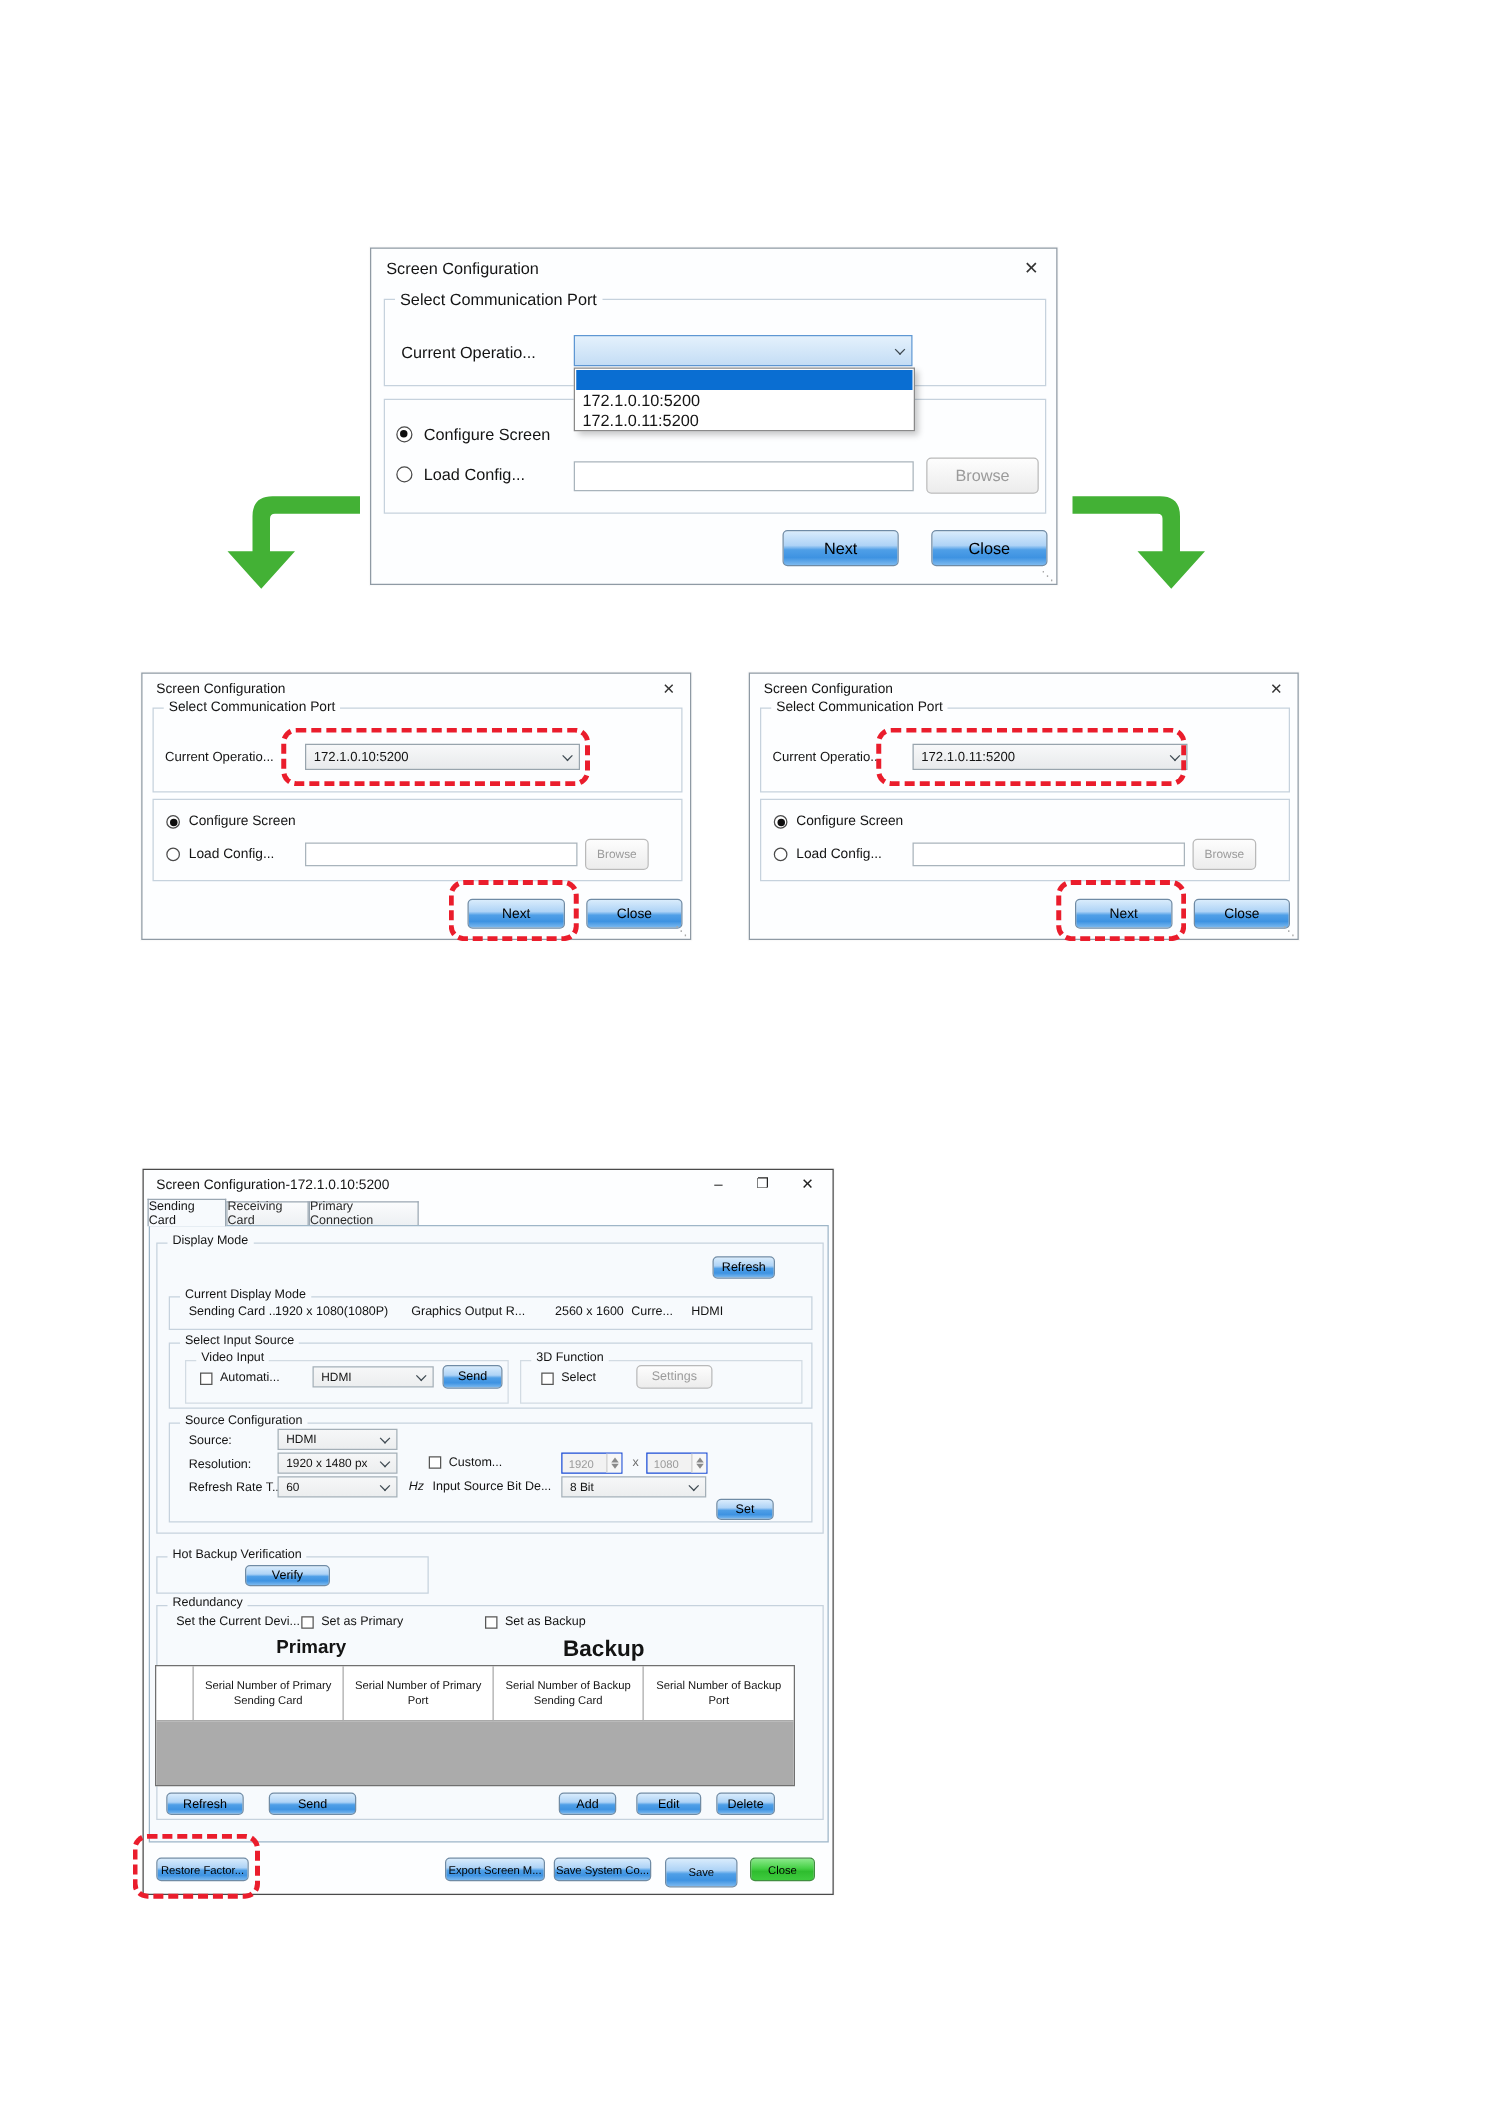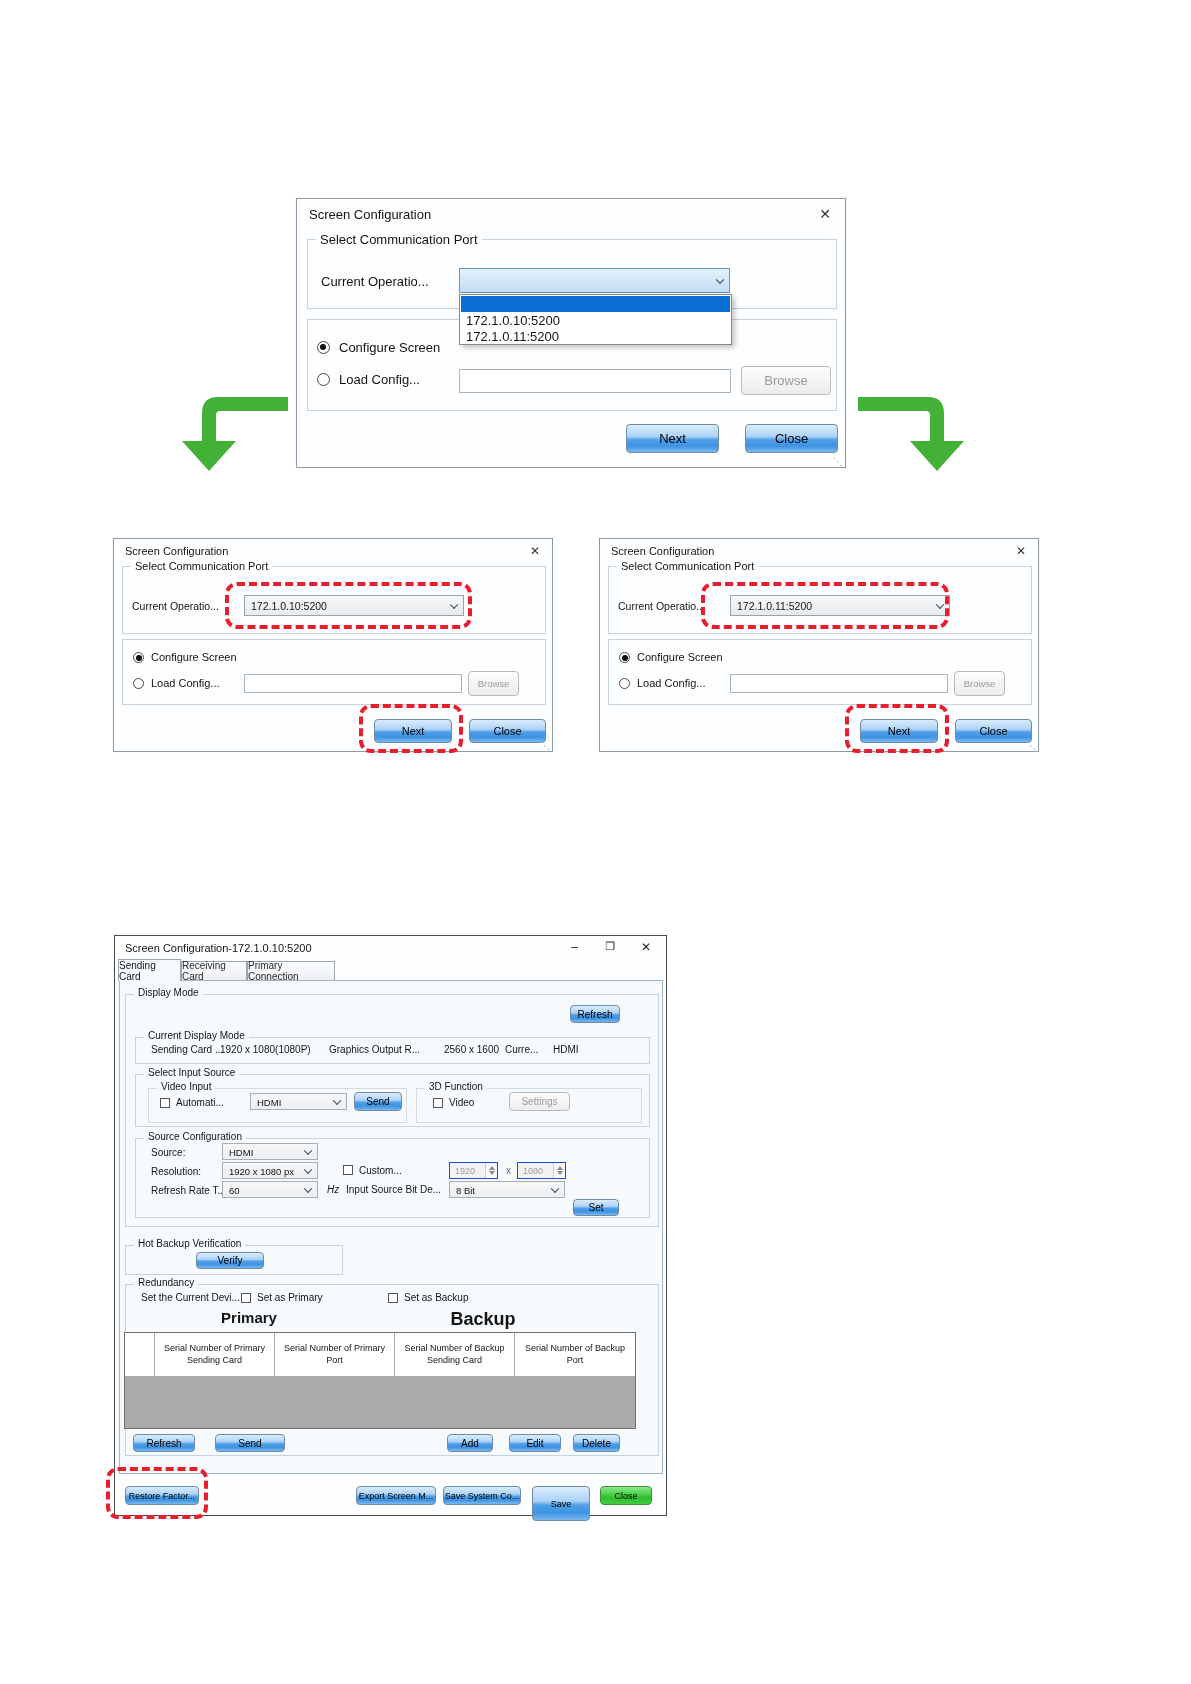--- a/index.html
+++ b/index.html
@@ -189,21 +189,21 @@
   .btn-r-refresh { left:13px;  top:453px; width:62px; height:18px; }
   .btn-r-send    { left:95px;  top:453px; width:70px; height:18px; }
   .btn-r-add     { left:327px; top:453px; width:46px; height:18px; }
   .btn-r-edit    { left:389px; top:453px; width:52px; height:18px; }
   .btn-r-del     { left:453px; top:453px; width:47px; height:18px; }
 
   .ft { font-size:9px; }
   .btn-restore { left:10px;  top:550px; width:74px; height:19px; }
   .btn-export  { left:241px; top:550px; width:80px; height:19px; }
   .btn-savesys { left:328px; top:550px; width:78px; height:19px; }
-  .btn-save    { left:417px; top:550px; width:58px; height:35px; }
+  .btn-save    { left:417px; top:550px; width:58px; height:24px; }
   .btn-close-g { left:485px; top:550px; width:52px; height:19px; }
 </style>
 </head>
 <body>
 
 <div id="d-top" class="dlg">
   <span class="tbar-text">Screen Configuration</span>
   <span class="xbtn">✕</span>
 
   <div class="grp t-g1">
@@ -332,34 +332,34 @@
     <span class="lbl lbl-auto">Automati...</span>
     <div class="combo combo-sm combo-vi">
       <span class="cval">HDMI</span>
       <span class="chev"></span>
     </div>
     <div class="b btn-send-vi">Send</div>
     <div class="grp g-3d">
       <span class="gl">3D Function</span>
     </div>
     <span class="cb sm cb-en"></span>
-    <span class="lbl lbl-en">Video</span>
+    <span class="lbl lbl-en">Select</span>
     <div class="b-dis btn-settings">Settings</div>
 
     <div class="grp g-sc">
       <span class="gl">Source Configuration</span>
     </div>
     <span class="lbl lbl-src">Source:</span>
     <div class="combo combo-sm combo-src">
       <span class="cval">HDMI</span>
       <span class="chev"></span>
     </div>
     <span class="lbl lbl-res">Resolution:</span>
     <div class="combo combo-sm combo-res">
-      <span class="cval">1920 x 1080 px</span>
+      <span class="cval">1920 x 1480 px</span>
       <span class="chev"></span>
     </div>
     <span class="cb sm cb-custom"></span>
     <span class="lbl lbl-custom">Custom...</span>
     <div class="spin spin-w">
       <span class="sval">1920</span>
       <span class="ud">
           <span class="tri-up"></span>
           <span class="tri-dn"></span>
         </span>

